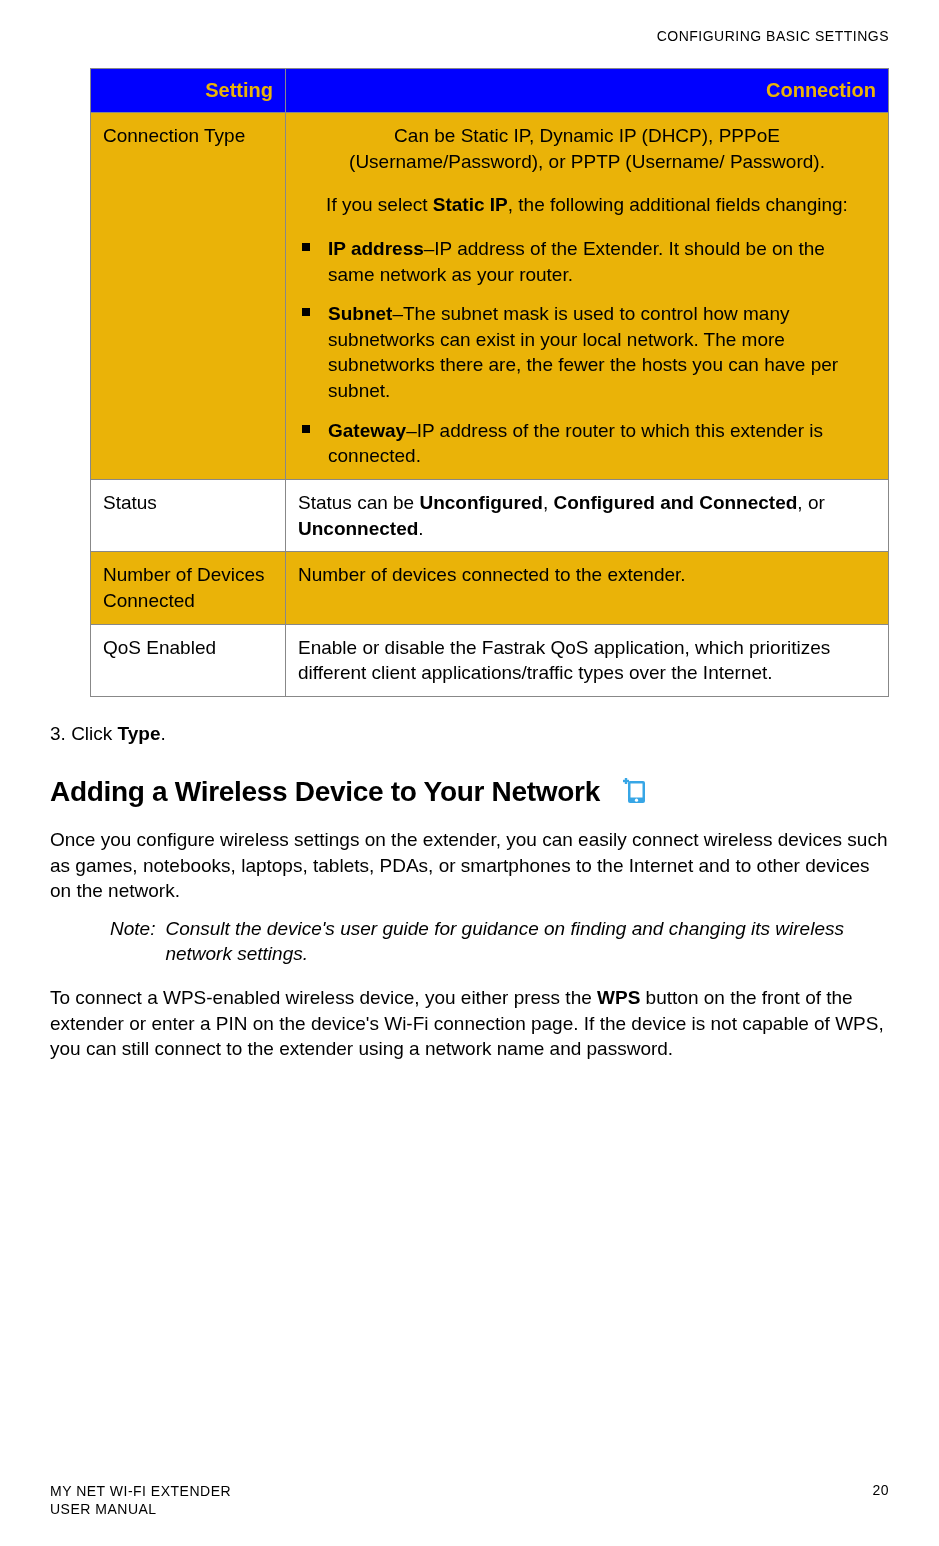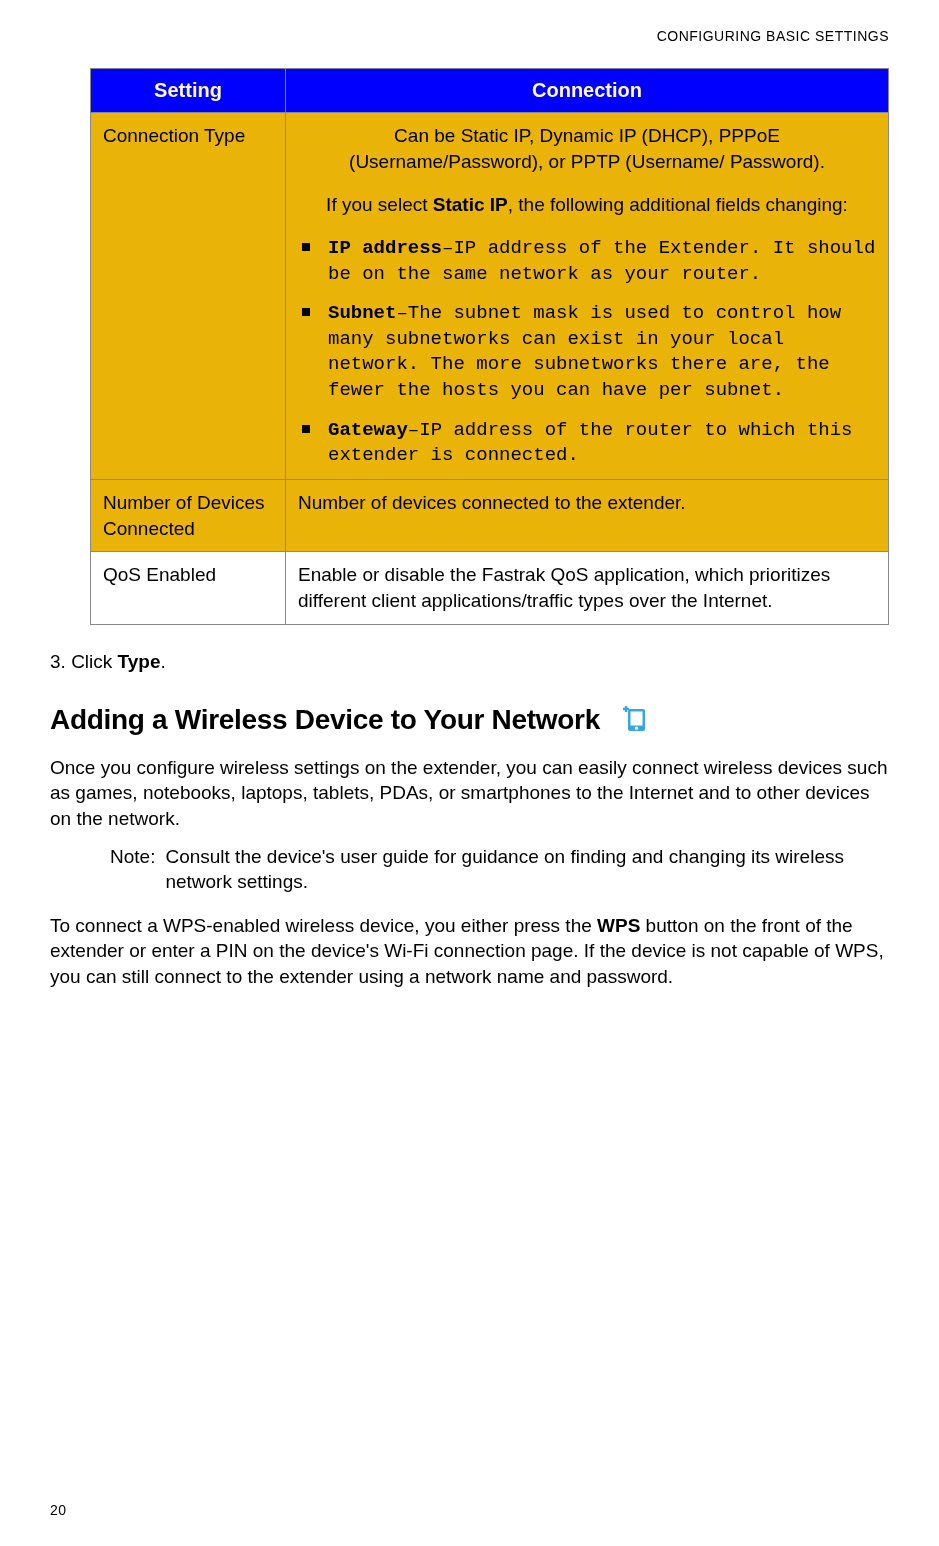--- a/index.html
+++ b/index.html
@@ -21,22 +21,22 @@
     }
     .settings-table {
       width: 100%;
       border-collapse: collapse;
       margin-bottom: 26px;
       margin-left: 40px;
       width: calc(100% - 40px);
     }
     .settings-table th {
       background: #0000ff;
-      color: #fef9c3;
-      text-align: center;
+      color: #eab308;
+      text-align: right;
       font-weight: bold;
       font-size: 20px;
       padding: 10px 12px;
       border: 1px solid #888;
     }
     .settings-table th:first-child { width: 195px; }
     .settings-table td {
       border: 1px solid #888;
       padding: 10px 12px;
       font-size: 19px;
@@ -46,21 +46,20 @@
     .row-shade td { background: #eab308; }
     .row-plain td { background: #fff; }
     .desc-block > p { margin-bottom: 18px; text-align: center; }
     .desc-block > p:last-child { margin-bottom: 0; }
     .bullet-list { list-style: none; padding-left: 0; margin-top: 6px; }
     .bullet-list li {
       position: relative;
       padding-left: 30px;
       margin-bottom: 14px;
       line-height: 1.35;
-      font-family: Liberation Mono, monospace;
     }
     .bullet-list li:last-child { margin-bottom: 0; }
     .bullet-list li::before {
       content: "";
       position: absolute;
       left: 4px;
       top: 7px;
       width: 8px;
       height: 8px;
       background: #000;
@@ -84,20 +83,21 @@
     .device-icon {
       flex: 0 0 auto;
     }
     .body-para {
       font-size: 19px;
       line-height: 1.35;
       margin-bottom: 12px;
     }
     .note-row {
       font-size: 19px;
+      font-style: italic;
       margin: 8px 0 18px 60px;
       display: flex;
       gap: 10px;
       line-height: 1.35;
     }
     .note-label { flex: 0 0 auto; }
     .note-text { flex: 1 1 auto; }
     .footer {
       position: absolute;
       left: 50px;
@@ -130,20 +130,24 @@
           <p>Can be Static IP, Dynamic IP (DHCP), PPPoE (Username/Password), or PPTP (Username/ Password).</p>
           <p><span>If you select </span><b>Static IP</b><span>, the following additional fields changing:</span></p>
           <ul class="bullet-list">
             <li><b>IP address</b><span>–IP address of the Extender. It should be on the same network as your router.</span></li>
             <li><b>Subnet</b><span>–The subnet mask is used to control how many subnetworks can exist in your local network. The more subnetworks there are, the fewer the hosts you can have per subnet.</span></li>
             <li><b>Gateway</b><span>–IP address of the router to which this extender is connected.</span></li>
           </ul>
         </div>
       </td>
     </tr>
+    <tr class="row-plain">
+      <td>Status</td>
+      <td><span>Status can be </span><b>Unconfigured</b><span>, </span><b>Configured and Connected</b><span>, or </span><b>Unconnected</b><span>.</span></td>
+    </tr>
     <tr class="row-shade">
       <td>Number of Devices Connected</td>
       <td>Number of devices connected to the extender.</td>
     </tr>
     <tr class="row-plain">
       <td>QoS Enabled</td>
       <td>Enable or disable the Fastrak QoS application, which prioritizes different client applications/traffic types over the Internet.</td>
     </tr>
   </tbody>
 </table>
@@ -168,14 +172,18 @@
 <p class="body-para">Once you configure wireless settings on the extender, you can easily connect wireless devices such as games, notebooks, laptops, tablets, PDAs, or smartphones to the Internet and to other devices on the network.</p>
 
 <div class="note-row">
   <span class="note-label">Note:</span>
   <span class="note-text">Consult the device's user guide for guidance on finding and changing its wireless network settings.</span>
 </div>
 
 <p class="body-para"><span>To connect a WPS-enabled wireless device, you either press the </span><b>WPS</b><span> button on the front of the extender or enter a PIN on the device's Wi-Fi connection page. If the device is not capable of WPS, you can still connect to the extender using a network name and password.</span></p>
 
 <div class="footer">
+  <div class="footer-left">
+    <div>MY NET WI-FI EXTENDER</div>
+    <div>USER MANUAL</div>
+  </div>
   <div>20</div>
 </div>
 
 </body></html>

